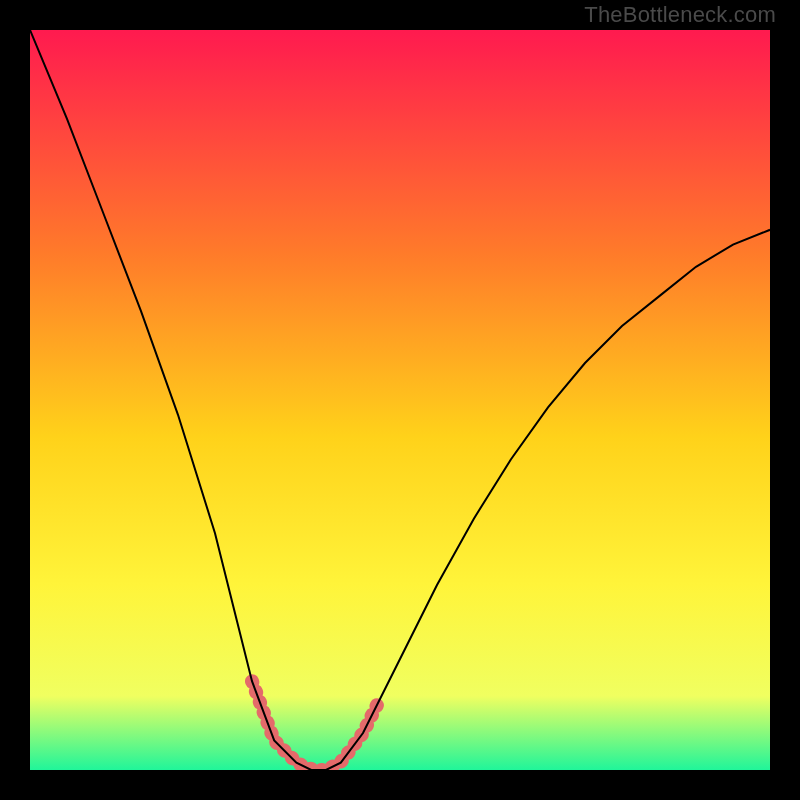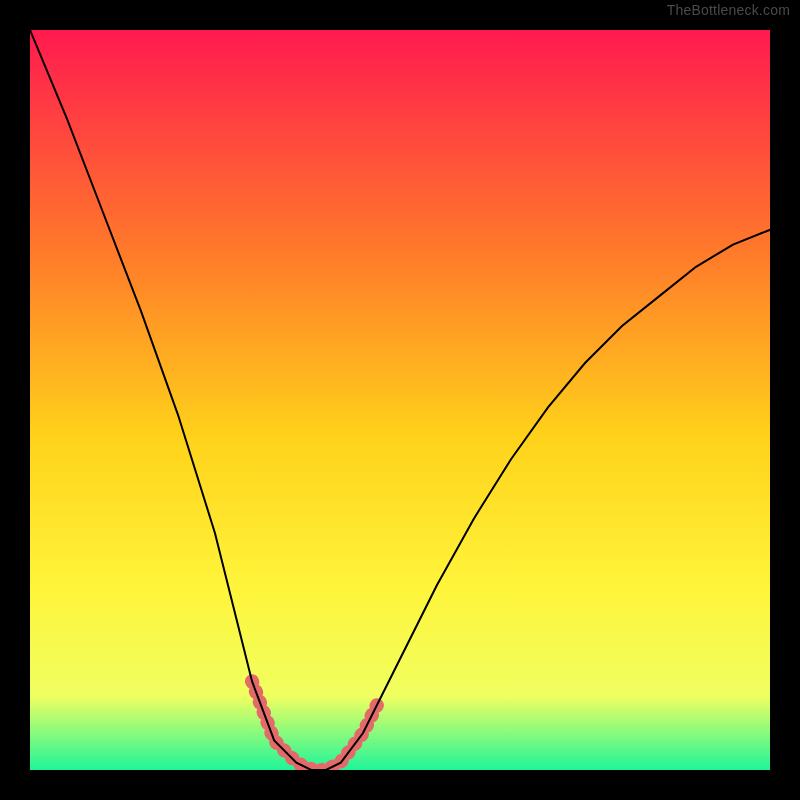--- a/index.html
+++ b/index.html
@@ -13,23 +13,23 @@
   }
   .frame {
     position: relative;
     width: 800px;
     height: 800px;
     background: #000;
   }
   .watermark {
     position: absolute;
     top: 2px;
-    right: 10px;
+    right: 24px;
     color: #4a4a4a;
-    font-size: 14px;
+    font-size: 22px;
     font-weight: 500;
     letter-spacing: 0.2px;
     z-index: 50;
   }
   .plot {
     position: absolute;
     left: 30px;
     top: 30px;
     width: 740px;
     height: 740px;

